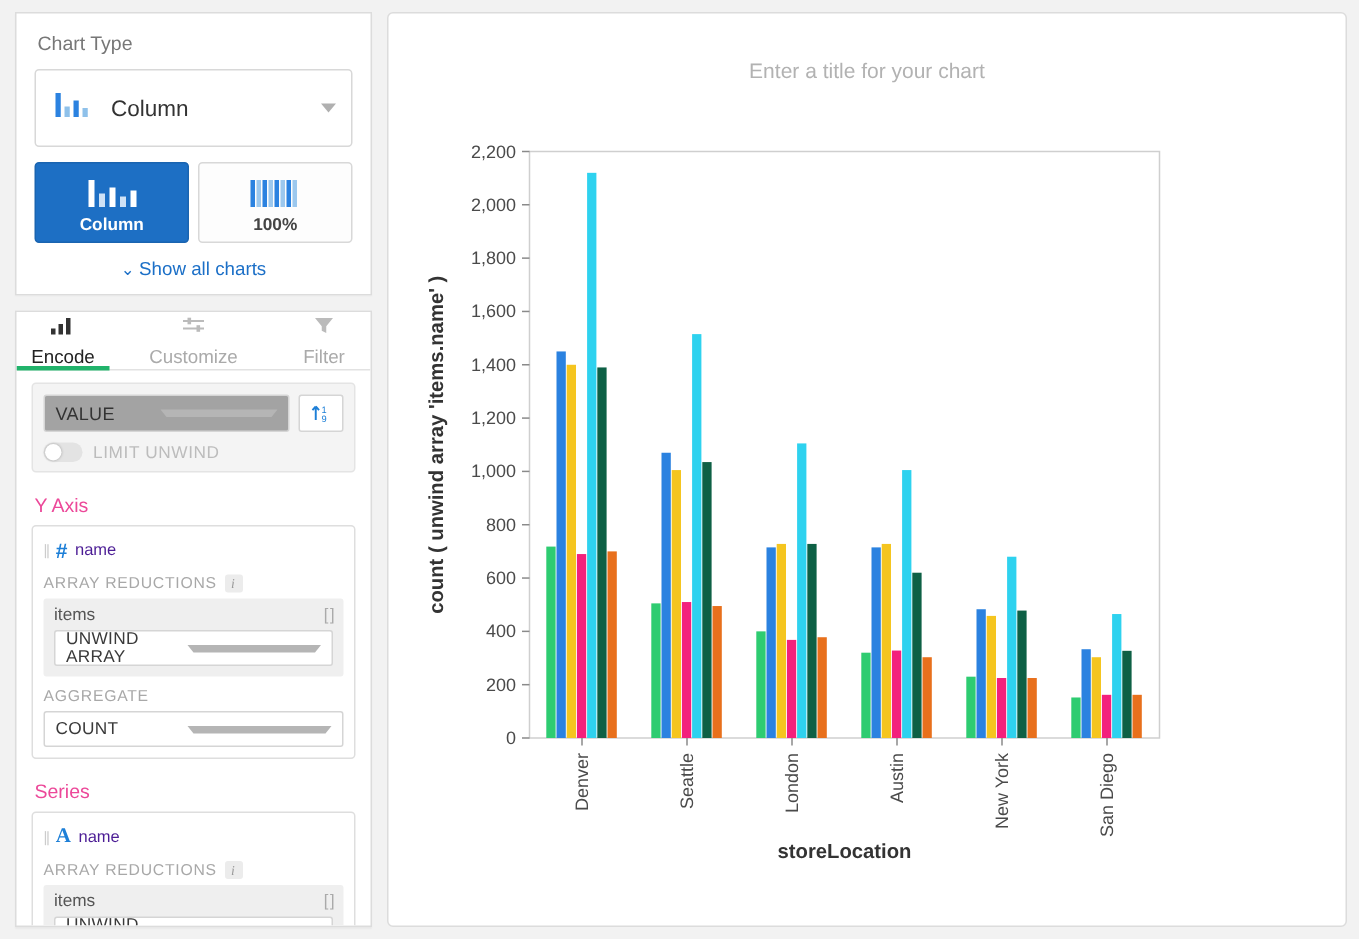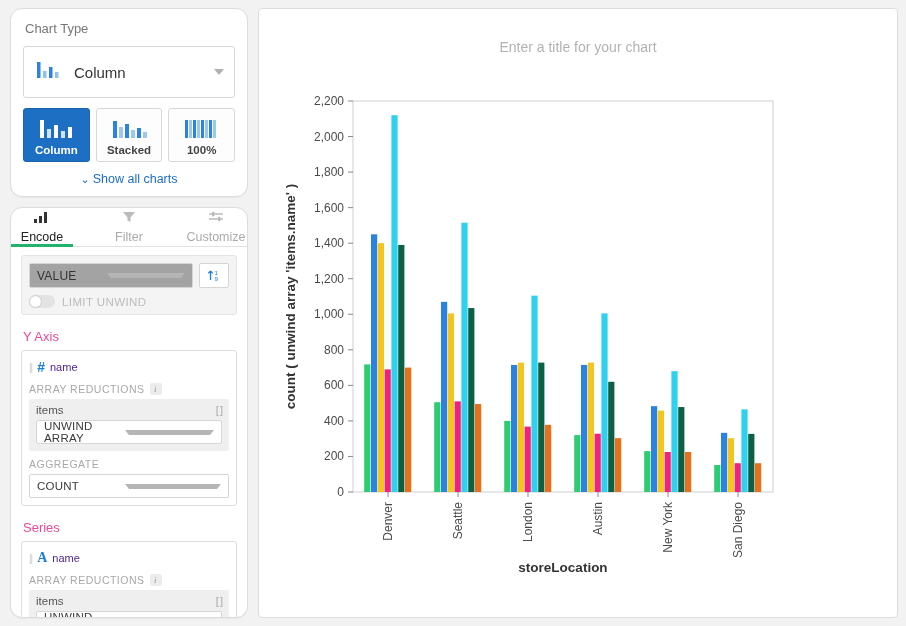--- a/index.html
+++ b/index.html
@@ -11,21 +11,21 @@
     overflow: hidden;
   }
   .app { position: relative; width: 906px; height: 626px; display: flex; padding: 8px 8px 8px 10px; gap: 10px; }
 
   
   .left-col { width: 238px; flex: 0 0 238px; display: flex; flex-direction: column; gap: 10px; }
 
   .card {
     background: #fff;
     border: 1px solid #dcdcdc;
-    border-radius: 12px;
+    border-radius: 0;
     box-shadow: 0 1px 1px rgba(0,0,0,0.04);
   }
 
   .chart-type-card { padding: 12px 12px 10px 12px; }
   .card-title { font-size: 13px; color: #777; margin: 0 0 10px 2px; }
 
   .select-box {
     height: 52px; border: 1px solid #d8d8d8; border-radius: 3px;
     background: #fff; display: flex; align-items: center;
     padding: 0 10px 0 12px; cursor: pointer;
@@ -131,31 +131,20 @@
             <rect x="5" y="3" width="4" height="18" fill="#fff"></rect>
             <rect x="12" y="12" width="4" height="9" fill="#cfe2f6"></rect>
             <rect x="19" y="8" width="4" height="13" fill="#fff"></rect>
             <rect x="26" y="14" width="4" height="7" fill="#cfe2f6"></rect>
             <rect x="33" y="10" width="4" height="11" fill="#fff"></rect>
           </svg>
           <div class="tb-label">Column</div>
         </div>
         <div class="type-btn">
           <svg width="42" height="24" viewBox="0 0 42 24">
-            <rect x="5" y="4" width="4" height="17" fill="#2b82e0"></rect>
-            <rect x="11" y="10" width="4" height="11" fill="#9cc8ee"></rect>
-            <rect x="17" y="7" width="4" height="14" fill="#2b82e0"></rect>
-            <rect x="23" y="13" width="4" height="8" fill="#9cc8ee"></rect>
-            <rect x="29" y="11" width="4" height="10" fill="#2b82e0"></rect>
-            <rect x="35" y="15" width="4" height="6" fill="#9cc8ee"></rect>
-          </svg>
-          <div class="tb-label">Stacked</div>
-        </div>
-        <div class="type-btn">
-          <svg width="42" height="24" viewBox="0 0 42 24">
             <rect x="4" y="3" width="3" height="18" fill="#2b82e0"></rect>
             <rect x="8" y="3" width="3" height="18" fill="#9cc8ee"></rect>
             <rect x="12" y="3" width="3" height="18" fill="#2b82e0"></rect>
             <rect x="16" y="3" width="3" height="18" fill="#9cc8ee"></rect>
             <rect x="20" y="3" width="3" height="18" fill="#2b82e0"></rect>
             <rect x="24" y="3" width="3" height="18" fill="#9cc8ee"></rect>
             <rect x="28" y="3" width="3" height="18" fill="#2b82e0"></rect>
             <rect x="32" y="3" width="3" height="18" fill="#9cc8ee"></rect>
           </svg>
           <div class="tb-label">100%</div>
@@ -174,36 +163,36 @@
             <svg width="18" height="14" viewBox="0 0 18 14">
               <rect x="1" y="9" width="3" height="4" fill="#333"></rect>
               <rect x="6" y="6" width="3" height="7" fill="#333"></rect>
               <rect x="11" y="2" width="3" height="11" fill="#333"></rect>
             </svg>
           </span>
           <span class="tab-label">Encode</span>
         </div>
         <div class="tab">
           <span>
-            <svg width="16" height="14" viewBox="0 0 16 14">
-              <path d="M2 2 H14 L9.5 7.5 V12 L6.5 10.5 V7.5 Z" fill="#bbb"></path>
-            </svg>
-          </span>
-          <span class="tab-label">Filter</span>
-        </div>
-        <div class="tab">
-          <span>
             <svg width="18" height="14" viewBox="0 0 18 14">
               <line x1="2" y1="4" x2="16" y2="4" stroke="#bbb" stroke-width="1.4"></line>
               <line x1="2" y1="9" x2="16" y2="9" stroke="#bbb" stroke-width="1.4"></line>
               <rect x="5" y="1.8" width="2.4" height="4.4" fill="#bbb"></rect>
               <rect x="11" y="6.8" width="2.4" height="4.4" fill="#bbb"></rect>
             </svg>
           </span>
           <span class="tab-label">Customize</span>
+        </div>
+        <div class="tab">
+          <span>
+            <svg width="16" height="14" viewBox="0 0 16 14">
+              <path d="M2 2 H14 L9.5 7.5 V12 L6.5 10.5 V7.5 Z" fill="#bbb"></path>
+            </svg>
+          </span>
+          <span class="tab-label">Filter</span>
         </div>
       </div>
 
       <div class="panel-body">
 
         <div class="value-block">
           <div class="value-row">
             <div class="value-select">
               <span>VALUE</span>
               <span class="small-caret"></span>

